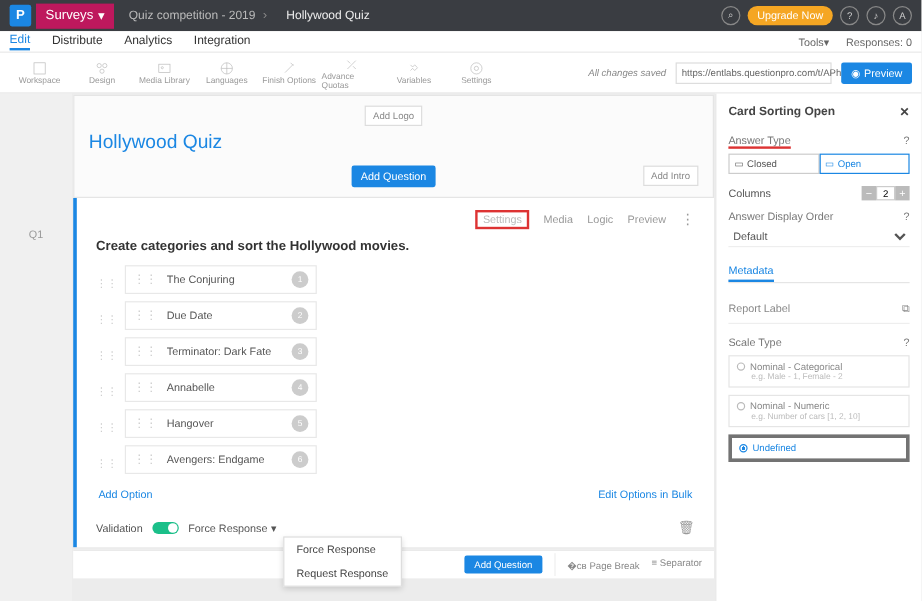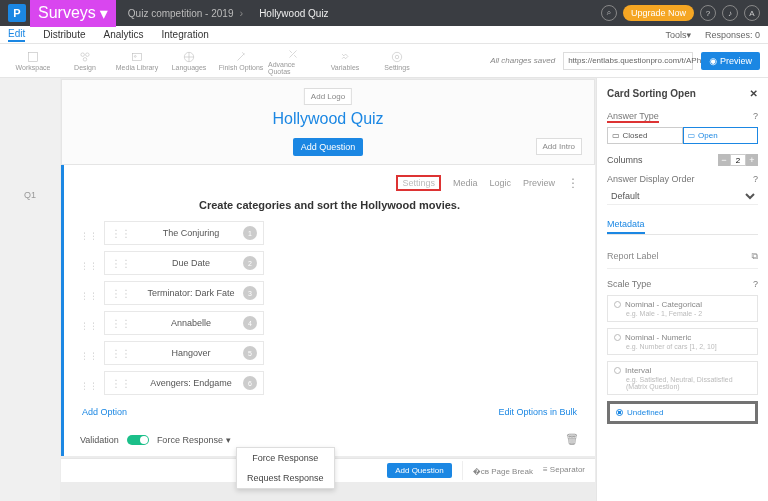--- a/index.html
+++ b/index.html
@@ -1,40 +1,40 @@
 <!DOCTYPE html>
 <html><head>
 <meta charset="utf-8">
 <style>
 * { box-sizing: border-box; margin: 0; padding: 0; font-family: -apple-system, BlinkMacSystemFont, "Segoe UI", Arial, sans-serif; }
 body { font-size: 11px; color: #444; background: #f0f0f0; width: 768px; height: 501px; overflow: hidden; position: relative; }
 .topbar { background: #3a3d42; height: 26px; display: flex; align-items: center; color: #eee; padding: 0 8px; }
 .topbar .logo { background: #1b87e3; width: 18px; height: 18px; display: flex; align-items: center; justify-content: center; font-weight: bold; color: #fff; font-size: 11px; margin-right: 4px; border-radius: 2px;}
-.topbar .surveys { background: #d946ef; color: #fff; padding: 4px 8px; font-size: 16px; display: flex; align-items: center; gap: 4px; }
+.topbar .surveys { background: #be185d; color: #fff; padding: 4px 8px; font-size: 11px; display: flex; align-items: center; gap: 4px; }
 .topbar .crumb { color: #bbb; font-size: 10px; margin-left: 12px; }
 .topbar .crumb2 { color: #eee; font-size: 10px; margin-left: 10px; }
 .topbar .sep { color: #888; margin: 0 6px; }
 .topbar .right { margin-left: auto; display: flex; align-items: center; gap: 6px; }
 .topbar .circ { width: 16px; height: 16px; border: 1px solid #888; border-radius: 50%; display: flex; align-items: center; justify-content: center; font-size: 8px; color: #ccc; }
 .topbar .upgrade { background: #f5a623; color: #fff; font-size: 9px; padding: 3px 8px; border-radius: 8px; }
 .menubar { background: #fff; height: 18px; display: flex; align-items: center; padding: 0 8px; font-size: 10px; color: #333; gap: 18px; border-bottom: 1px solid #e5e5e5;}
 .menubar .edit { color: #1b87e3; border-bottom: 2px solid #1b87e3; padding-bottom: 1px; }
 .menubar .right { margin-left: auto; display: flex; gap: 14px; font-size: 9px; color: #666;}
 .toolbar { background: #fff; height: 34px; display: flex; align-items: center; padding: 0 8px; border-bottom: 1px solid #e5e5e5; gap: 2px;}
 .toolbar .tool { display: flex; flex-direction: column; align-items: center; font-size: 7px; color: #999; width: 50px; }
 .toolbar .tool svg { width: 14px; height: 14px; stroke: #bbb; fill: none; }
 .toolbar .spacer { flex: 1; }
 .toolbar .saved { font-size: 8px; color: #888; font-style: italic; margin-right: 6px;}
 .toolbar .urlbox { border: 1px solid #ddd; font-size: 8px; padding: 3px 4px; width: 130px; color: #666; display: flex; align-items: center; }
 .toolbar .urlbox .pen { margin-left: auto; font-size: 9px; color: #888;}
 .toolbar .preview { background: #1b87e3; color: #fff; font-size: 9px; padding: 4px 8px; border-radius: 2px; margin-left: 6px; display: flex; align-items: center; gap: 3px;}
 .main { display: flex; height: calc(501px - 26px - 18px - 34px); }
 .left { width: 60px; background: #f0f0f0; padding-top: 2px; text-align: center; font-size: 9px; color: #999;}
 .left .q1 { margin-top: 110px; }
-.center { flex: 1; background: #ececec; padding: 1px; overflow: hidden; text-align: center; }
+.center { flex: 1; background: #ececec; padding: 1px; overflow: hidden; }
 .surveyhdr { background: #fbfbfb; border: 1px solid #e5e5e5; margin: 0; padding: 10px 12px 8px; position: relative; }
 .surveyhdr .addlogo { position: absolute; top: 8px; left: 50%; transform: translateX(-50%); border: 1px solid #ddd; font-size: 8px; padding: 3px 6px; color: #888; background:#fff;}
 .surveyhdr .title { color: #1b87e3; font-size: 16px; font-weight: normal; margin-top: 20px; }
 .surveyhdr .row2 { display: flex; justify-content: center; margin-top: 10px; position: relative;}
 .surveyhdr .addq { background: #1b87e3; color: #fff; font-size: 9px; padding: 4px 8px; border-radius: 2px; }
 .surveyhdr .addintro { position: absolute; right: 0; border: 1px solid #ddd; font-size: 8px; padding: 3px 6px; color: #888; background:#fff;}
 .qblock { background: #fff; border-left: 3px solid #1b87e3; margin-top: 0; padding: 10px 16px 10px 16px; position: relative;}
 .qtabs { display: flex; justify-content: flex-end; gap: 12px; font-size: 9px; color: #999; margin-bottom: 8px; align-items: center;}
 .qtabs .settings { color: #bbb; border: 2px solid #d33; padding: 1px 4px; }
 .qtabs .dots { font-size: 12px; }
@@ -330,27 +330,20 @@
         </div>
       <div class="sub">e.g. Male - 1, Female - 2</div>
     </div>
     <div class="radiobox">
       <div class="r">
           <span class="rc"></span>
           <span>Nominal - Numeric</span>
         </div>
       <div class="sub">e.g. Number of cars [1, 2, 10]</div>
     </div>
-    <div class="radiobox">
-      <div class="r">
-          <span class="rc"></span>
-          <span>Interval</span>
-        </div>
-      <div class="sub">e.g. Satisfied, Neutral, Dissatisfied (Matrix Question)</div>
-    </div>
     <div class="radiobox sel">
       <div class="r">
           <span class="rc"></span>
           <span>Undefined</span>
         </div>
     </div>
   </div>
 </div>
 
 </body></html>

